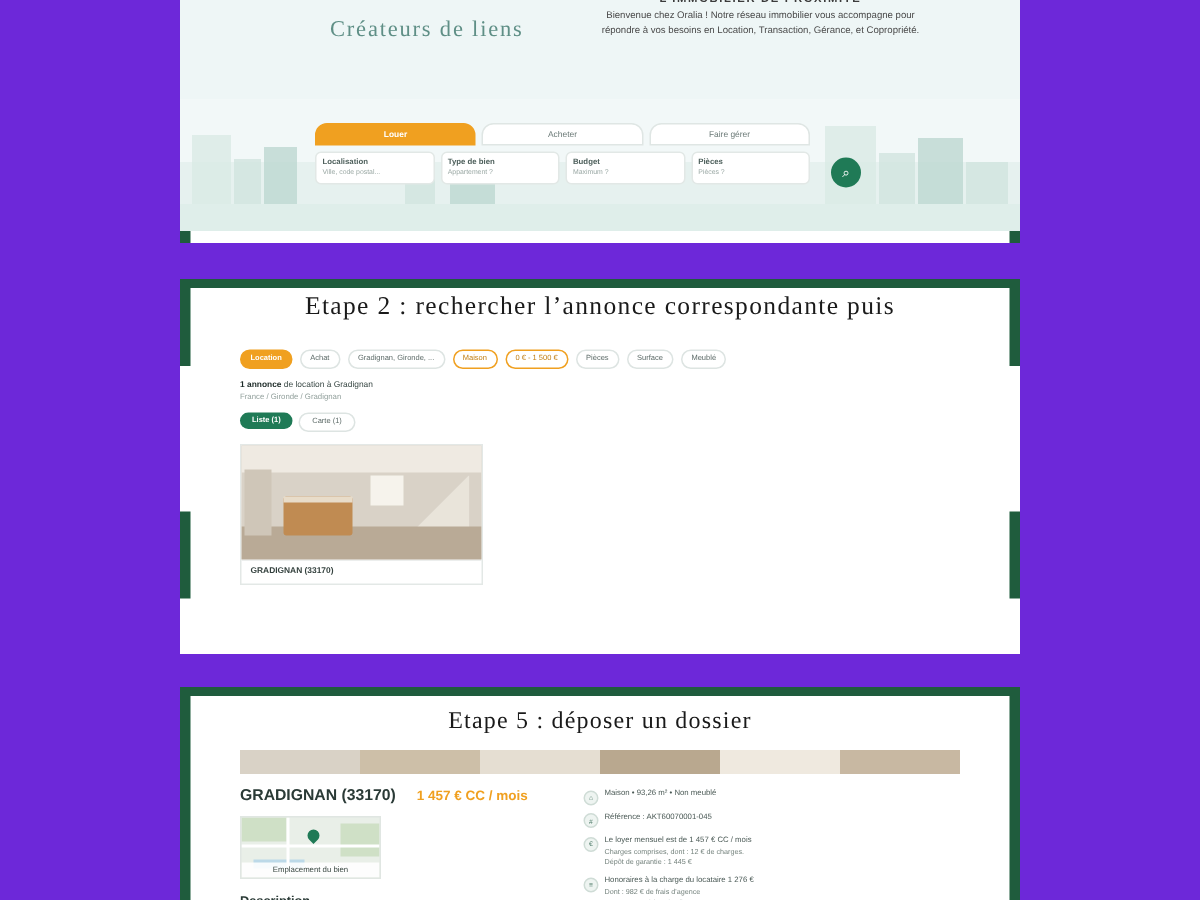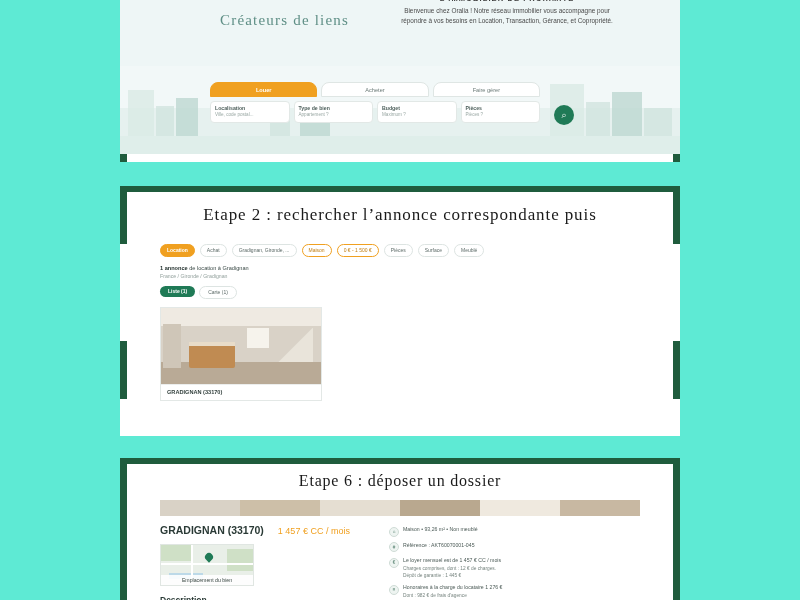--- a/index.html
+++ b/index.html
@@ -10,21 +10,21 @@
   body {
     width: 800px;
     height: 600px;
     overflow: hidden;
     font-family: "Liberation Sans", sans-serif;
     position: relative;
   }
   .page {
     position: absolute;
     inset: 0;
-    background: #5eead4;
+    background: #6d28d9;
   }
 
   
   .block {
     position: absolute;
     left: 120px;
     width: 560px;
     background: #ffffff;
   }
   .frame-left, .frame-right {
@@ -188,21 +188,21 @@
     top: 186px;
     height: 250px;
   }
   .etape-title {
     font-family: "Liberation Serif", serif;
     font-size: 17px;
     color: #1a1a1a;
     text-align: center;
     letter-spacing: .9px;
     line-height: 1.5;
-    padding: 16px 40px 12px;
+    padding: 5px 40px 12px;
   }
   .filter-row {
     display: flex;
     align-items: center;
     gap: 5px;
     padding: 4px 40px 0 40px;
   }
   .chip {
     height: 11px;
     border-radius: 8px;
@@ -344,21 +344,21 @@
     align-items: baseline;
     gap: 14px;
   }
   .listing-city {
     font-size: 10.5px;
     font-weight: bold;
     color: #2a3a36;
   }
   .listing-price {
     font-size: 9px;
-    font-weight: normal;
+    font-weight: bold;
     color: #f0a020;
   }
   .map-box {
     margin-top: 8px;
     width: 92px;
     height: 40px;
     background: #e9efe8;
     position: relative;
     overflow: hidden;
     border: 1px solid #e0e6e2;
@@ -534,21 +534,21 @@
       </div>
       <div class="caption">GRADIGNAN (33170)</div>
     </div>
   </div>
 
   <div class="block" id="sec3">
     <div class="frame-top" style="left:0;right:0;top:0;"></div>
     <div class="frame-left" style="left:0;top:0;height:150px;"></div>
     <div class="frame-right" style="right:0;top:0;height:150px;"></div>
 
-    <div class="etape3-title">Etape 6 : déposer un dossier</div>
+    <div class="etape3-title">Etape 5 : déposer un dossier</div>
 
     <div class="hero-strip">
       <i style="background:#d9d2c6"></i>
       <i style="background:#cdbfa8"></i>
       <i style="background:#e5ded2"></i>
       <i style="background:#b9a88f"></i>
       <i style="background:#efe9df"></i>
       <i style="background:#c8b8a2"></i>
     </div>
 

